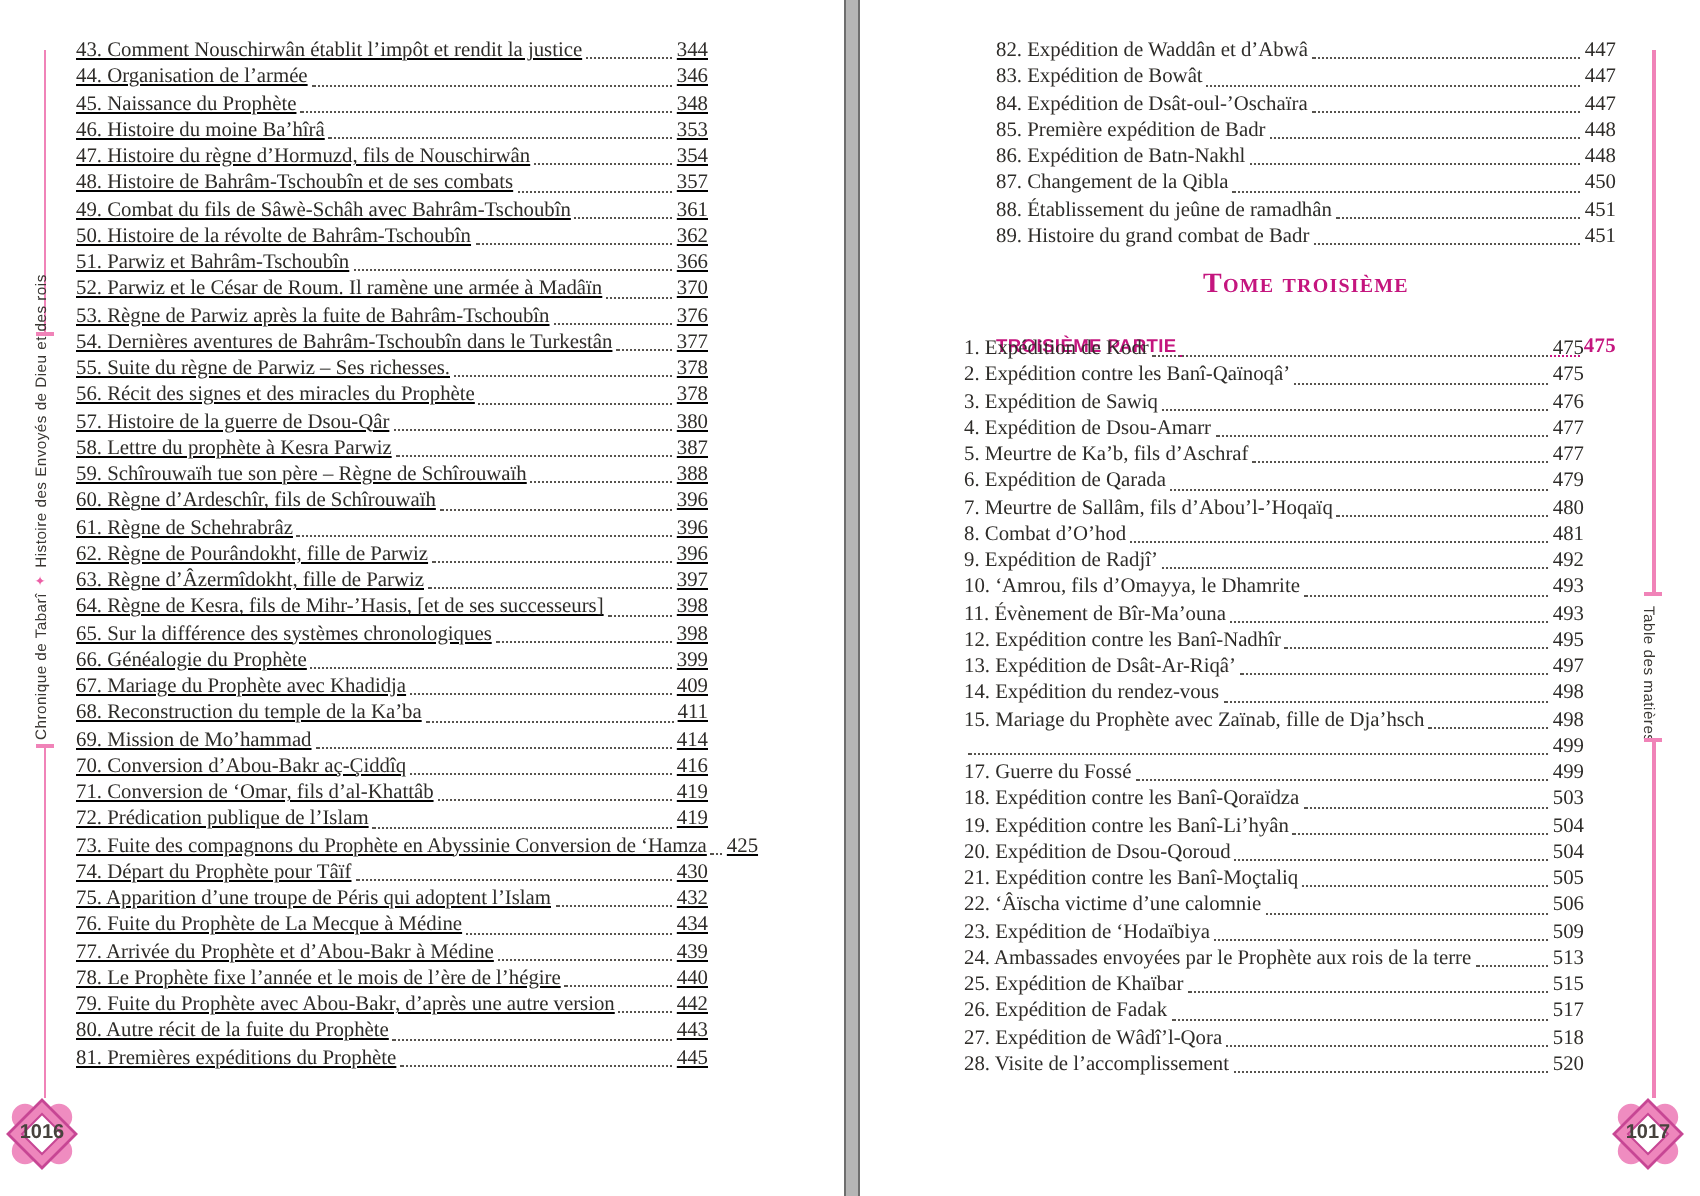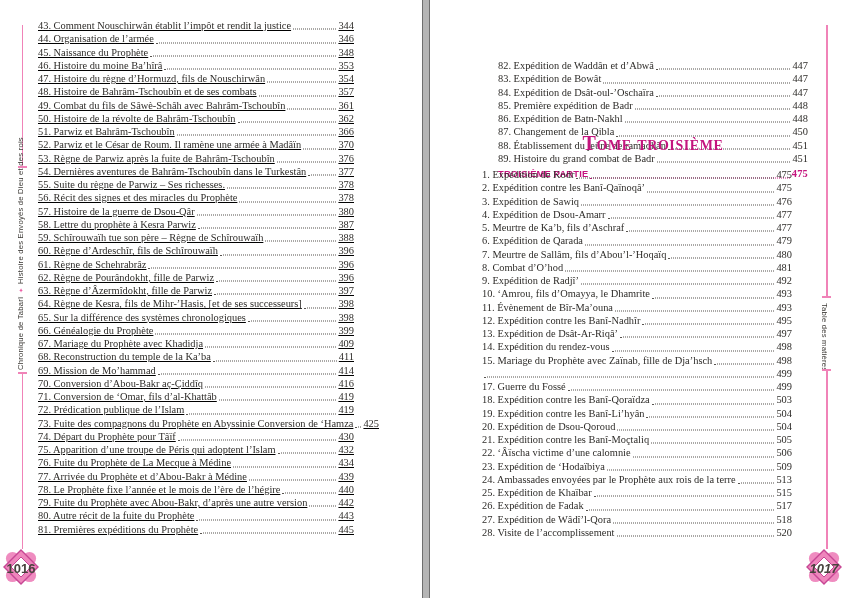--- a/index.html
+++ b/index.html
@@ -15,26 +15,26 @@
   }
   
   .rows{position:absolute;}
   .row{display:flex;align-items:baseline;height:13.26px;line-height:13.26px;
        font-size:10.4px;color:#2e2c29;}
   .row .lbl{white-space:nowrap;}
   .row .leader{flex:1 1 auto;min-width:6px;border-bottom:1.2px dotted #57534e;
        margin:0 2px;align-self:flex-end;transform:translateY(-2.5px);}
   .row .pg{white-space:nowrap;}
   .rows-left{left:38px;top:19px;width:316px;text-decoration:underline;}
-  .rows-right-top{left:498px;top:19px;width:310px;margin-top:40px;}
+  .rows-right-top{left:498px;top:19px;width:310px;}
   .rows-right-main{left:482px;top:168px;width:310px;}
   
   .tome-title{
     position:absolute;left:498px;top:133px;width:310px;text-align:center;
-    font-variant:small-caps;font-weight:bold;font-size:20px;letter-spacing:0.6px;
+    font-variant:small-caps;font-weight:bold;font-size:14px;letter-spacing:0.6px;
     line-height:20px;
   }
   
   .part-row{
     position:absolute;left:498px;top:167px;width:310px;height:13.5px;
     display:flex;align-items:baseline;line-height:13.5px;
     font-family:"Liberation Sans", sans-serif;font-weight:bold;font-size:9.3px;
     letter-spacing:0.2px;
   }
   .part-row .leader{flex:1 1 auto;border-bottom:1.2px dotted currentColor;
@@ -48,24 +48,24 @@
     position:absolute;font-family:"Liberation Sans", sans-serif;font-size:7.6px;
     color:#3a3733;letter-spacing:0.25px;white-space:nowrap;
     writing-mode:vertical-rl;text-align:center;
   }
   .vtext-left{left:16px;top:176px;height:194px;transform:rotate(180deg);}
   .vtext-right{left:820px;top:303px;height:64px;}
   .vsep{color:#ec5fa6;font-size:6.5px;}
   
   .ornament{position:absolute;width:42px;height:44px;}
   .orn-left{left:0px;top:545px;}
-  .orn-right{left:803px;top:545px;font-style:italic;}
+  .orn-right{left:803px;top:545px;}
   .folio{
     position:absolute;left:0;top:16px;width:42px;text-align:center;
-    font-family:"Liberation Sans", sans-serif;font-size:13px;font-weight:bold;color:#47433d;
+    font-family:"Liberation Sans", sans-serif;font-size:10px;font-weight:bold;color:#47433d;
   }
 </style>
 </head>
 <body>
 
 <div class="gutter"></div>
 
 <div>
   <div class="rows rows-left">
       <div class="row">

